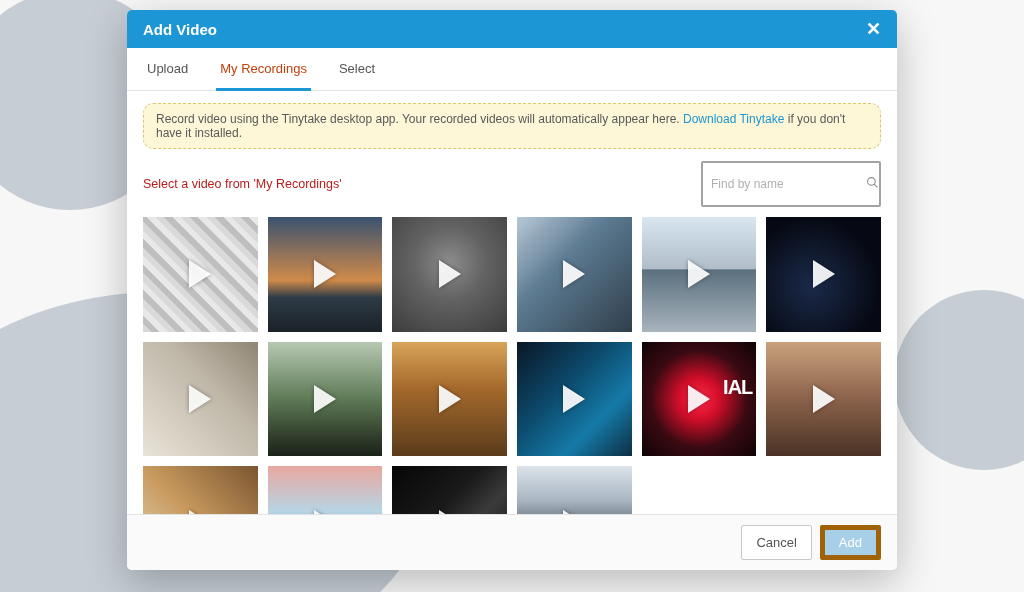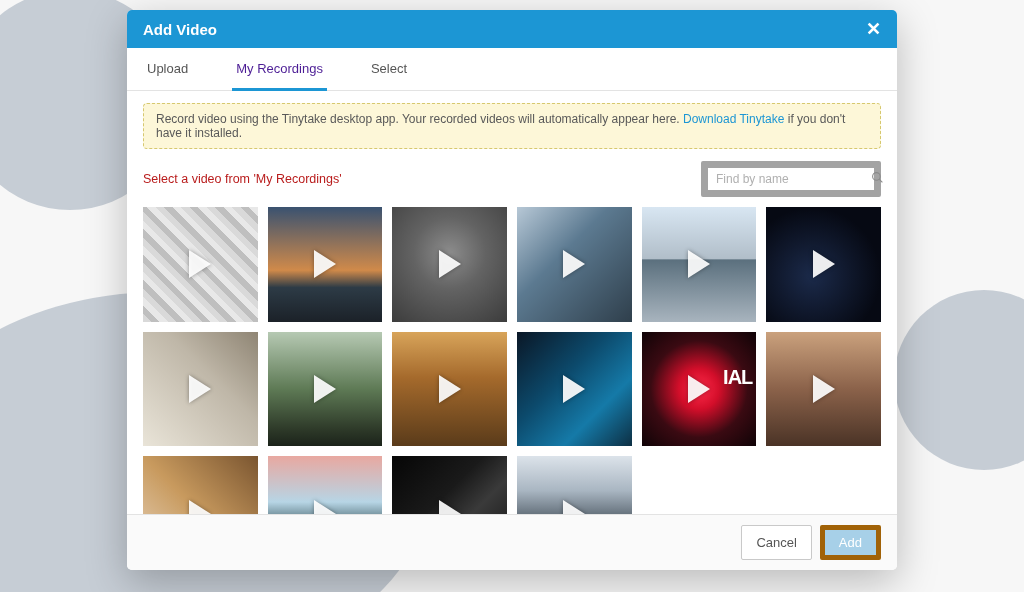--- a/index.html
+++ b/index.html
@@ -58,64 +58,64 @@
       font-weight: bold;
       display: flex;
       align-items: center;
       justify-content: space-between;
     }
     .header .close-icon { cursor: pointer; font-size: 18px; line-height: 1; }
     .tabs {
       display: flex;
       border-bottom: 1px solid #e3e3e3;
       padding: 0 16px;
-      gap: 40px;
+      gap: 24px;
     }
     .tab {
       padding: 12px 4px;
       font-size: 13px;
       color: #555;
       cursor: pointer;
       border-bottom: 3px solid transparent;
       position: relative;
       top: 1px;
     }
     .tab.active {
-      color: #4c1d95;
+      color: #c2410c;
       border-bottom-color: #1c96d4;
       font-weight: 500;
     }
     .content {
       flex: 1;
       overflow-y: auto;
       padding: 12px 16px 0 16px;
     }
     .banner {
       background: #fdf7d8;
       border: 1px dashed #d6c86f;
       color: #595959;
       font-size: 12px;
       padding: 8px 12px;
-      border-radius: 4px;
+      border-radius: 10px;
       margin-bottom: 12px;
     }
     .banner a { color: #1c96d4; text-decoration: none; }
     .topline {
       display: flex;
       justify-content: space-between;
       align-items: center;
       margin-bottom: 10px;
     }
     .prompt { font-size: 12.5px; color: #b91c1c; }
     .search {
       display: flex;
       align-items: center;
-      border: 7px solid #a3a3a3;
+      border: 2px solid #a3a3a3;
       border-radius: 2px;
-      padding: 3px 8px;
+      padding: 13px 8px;
       width: 180px;
     }
     .search input {
       border: none; outline: none;
       font-size: 12px;
       flex: 1;
       color: #555;
     }
     .search input::placeholder { color: #b0b0b0; }
     .search .search-icon { color: #8a8a8a; font-size: 13px; }

